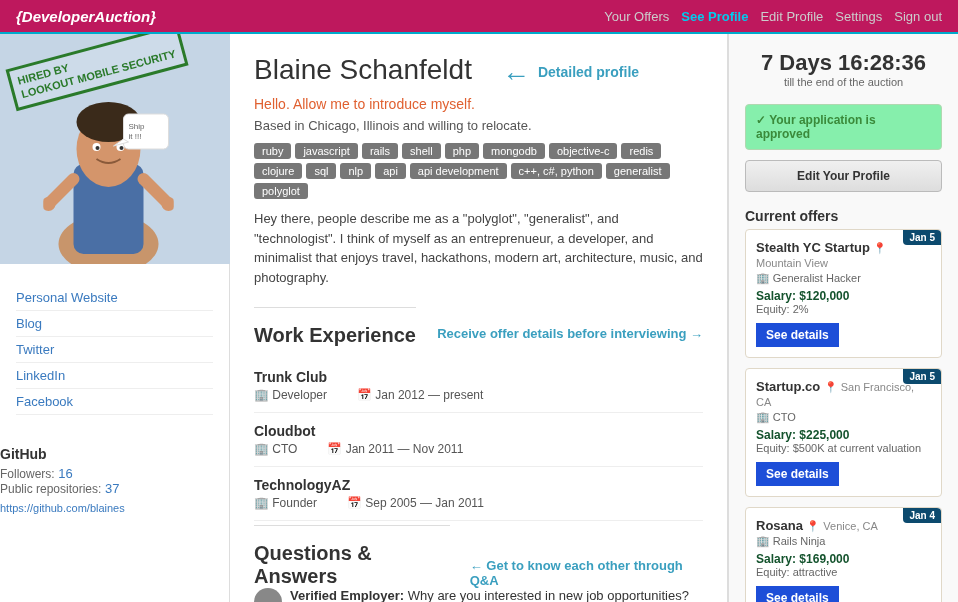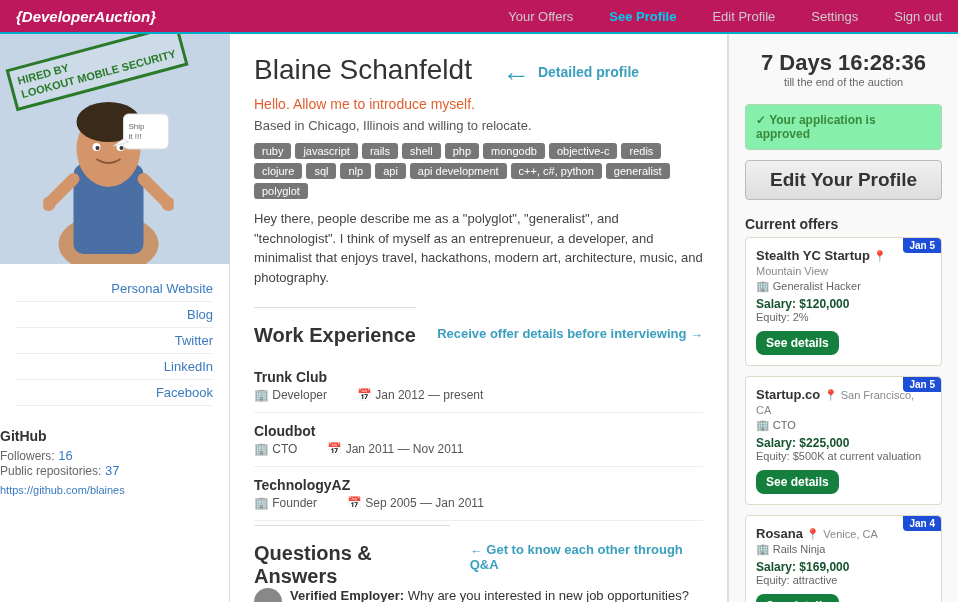--- a/index.html
+++ b/index.html
@@ -14,21 +14,21 @@
       padding: 0 16px;
       height: 34px;
       border-bottom: 2px solid #00aacc;
     }
     .logo {
       color: #fff;
       font-size: 15px;
       font-weight: bold;
       font-style: italic;
     }
-    .nav { display: flex; gap: 36px; align-items: center; }
+    .nav { display: flex; gap: 12px; align-items: center; }
     .nav a { color: #ccc; text-decoration: none; font-size: 13px; }
     .nav a.active { color: #00ccee; font-weight: bold; }
 
     
     .page { display: flex; min-height: calc(100vh - 34px); }
 
     
     .sidebar {
       width: 230px;
       background: #fff;
@@ -43,21 +43,21 @@
       border: 3px solid #2a7a2a;
       color: #2a7a2a;
       font-size: 11px;
       font-weight: bold;
       padding: 4px 6px;
       transform: rotate(-15deg);
       line-height: 1.3;
       text-transform: uppercase;
       background: rgba(255,255,255,0.15);
     }
-    .sidebar-links { padding: 12px 16px; text-align: right; }
+    .sidebar-links { padding: 21px 16px; }
     .sidebar-links a {
       display: block;
       color: #3a7abf;
       text-decoration: none;
       padding: 5px 0;
       border-bottom: 1px solid #eee;
       font-size: 13px;
     }
     .github-section { padding: 10px 0 16px; }
     .github-section h4 { font-size: 14px; font-weight: bold; margin-bottom: 4px; }
@@ -123,57 +123,57 @@
     }
     .approved-box::before { content: '✓ '; }
     .edit-profile-btn {
       display: block;
       width: 100%;
       background: linear-gradient(to bottom, #f0f0f0, #ddd);
       border: 1px solid #bbb;
       border-radius: 4px;
       padding: 8px;
       text-align: center;
-      font-size: 19px;
+      font-size: 12px;
       font-weight: bold;
       cursor: pointer;
       margin-bottom: 16px;
       color: #333;
     }
     .current-offers-title { font-size: 14px; font-weight: bold; margin-bottom: 5px; }
 
     .offer-card {
       background: #fff;
       border: 1px solid #e0d8c8;
       border-radius: 4px;
       margin-bottom: 10px;
       padding: 10px;
       position: relative;
     }
     .offer-date {
       position: absolute;
       top: 0;
       right: 0;
-      background: #1d4ed8;
+      background: #0c4a6e;
       color: #fff;
       font-size: 10px;
       font-weight: bold;
       padding: 2px 6px;
       border-radius: 0 4px 0 4px;
     }
     .offer-company { font-weight: bold; font-size: 13px; color: #333; margin-bottom: 2px; }
     .offer-role { color: #666; font-size: 11px; margin-bottom: 4px; }
     .offer-salary { font-size: 12px; color: #14532d; font-weight: bold; }
     .offer-equity { font-size: 11px; color: #666; margin-bottom: 8px; }
     .see-details-btn {
       display: block;
-      background: #15803d;
+      background: #1d4ed8;
       color: #fff;
       border: none;
-      border-radius: 8px;
+      border-radius: 0;
       padding: 5px 10px;
       font-size: 12px;
       font-weight: bold;
       cursor: pointer;
       text-align: center;
     }
 
     
     .photo-placeholder {
       width: 230px;
@@ -314,21 +314,21 @@
       </div>
       <div class="job-entry">
         <div class="job-company">TechnologyAZ</div>
         <div class="job-details">
           <span class="job-role">Founder</span>
           <span class="job-date">Sep 2005 — Jan 2011</span>
         </div>
       </div>
     </div>
 
-    <div class="section-header" style="align-items:center;margin-top:4px;">
+    <div class="section-header" style="align-items:flex-end;margin-top:4px;">
       <h2 class="section-title" style="margin-bottom:0;">Questions &amp; Answers</h2>
       <span class="callout-left">Get to know each other through Q&amp;A</span>
     </div>
 
     <div>
 
       <div class="qa-item">
         <div style="display:flex;align-items:flex-start;margin-bottom:6px;">
           <div style="position:relative;margin-right:8px;flex-shrink:0;">
             <div style="width:28px;height:28px;background:#888;border-radius:50%;"></div>

